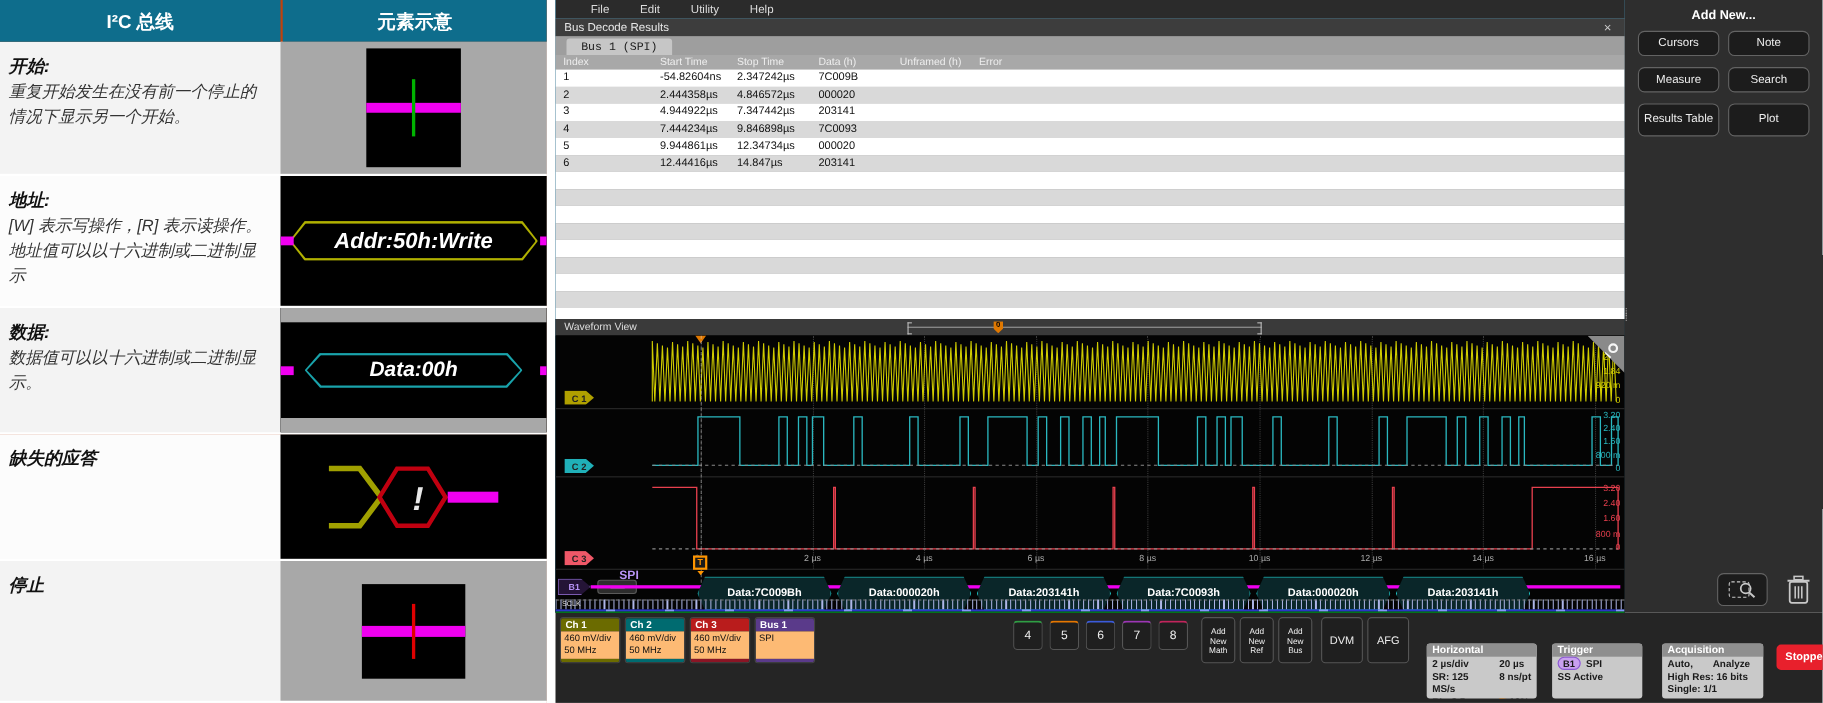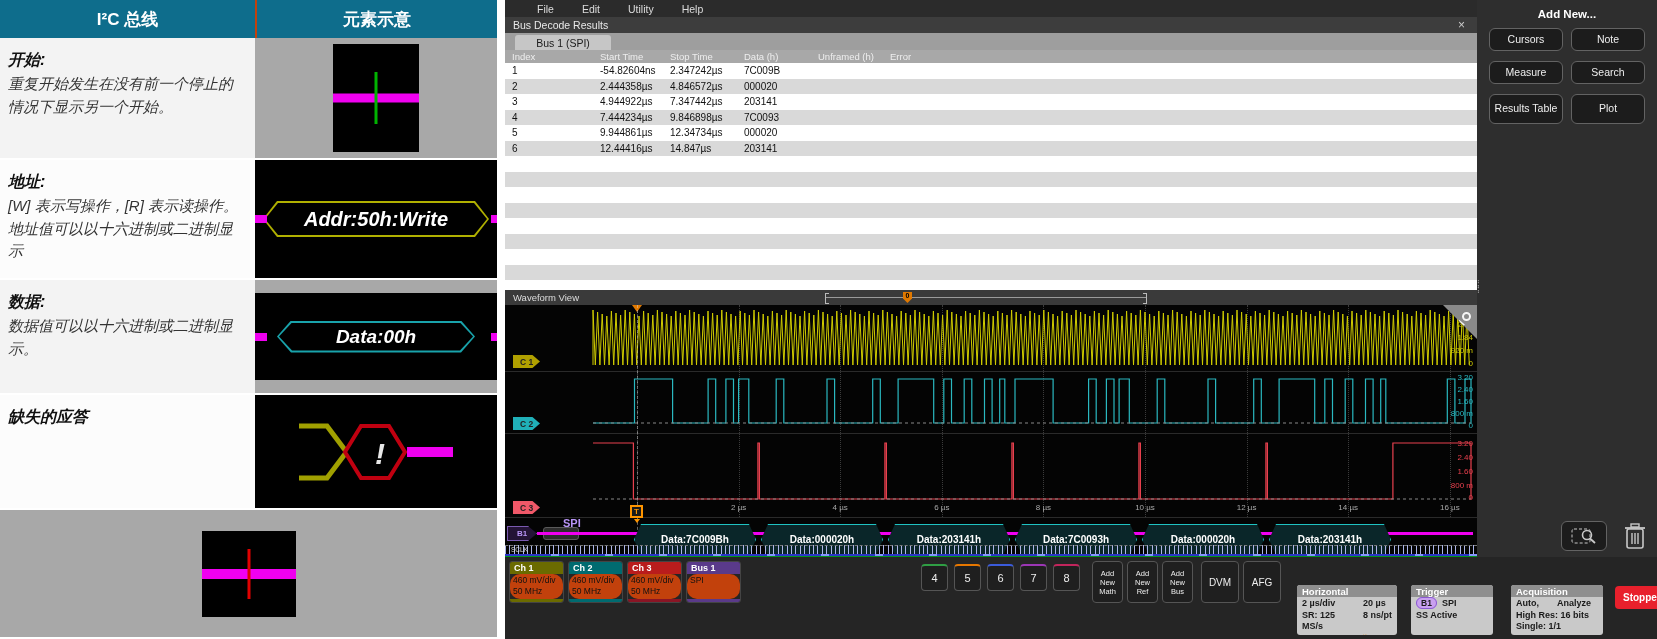--- a/index.html
+++ b/index.html
@@ -37,21 +37,21 @@
   .scope { width:972px; flex:none; display:flex; flex-direction:column; background:#0ea5e9; }
   .menubar { height:17px; background:#2b2b2b; display:flex; align-items:center; padding-left:18px; }
   .menu-item { color:#ddd; font-size:10.5px; padding:0 14px; cursor:default; }
 
   .results { height:273px; display:flex; flex-direction:column; background:#8a8a8a; }
   .r-title { height:16px; background:#3d3d3d; color:#e8e8e8; font-size:10.5px;
     display:flex; align-items:center; padding:0 8px; }
   .r-close { margin-left:auto; color:#ccc; font-size:12px; padding:0 4px; }
   .r-tabs { height:17px; background:#9e9e9e; display:flex; align-items:flex-end; }
   .r-tab { margin-left:10px; width:96px; height:15px; background:#c6c6c6; color:#1a1a1a;
-    font-size:10.5px; display:flex; align-items:center; justify-content:center; border-radius:3px 3px 0 0; }
+    font-size:10.5px; display:flex; align-items:center; justify-content:center; border-radius:3px 3px 0 0;font-family:Liberation Mono, monospace; }
   .r-head { height:13px; background:#a8a8a8; display:flex; color:#eee; font-size:9.5px; align-items:center; }
   .r-body { flex:1; overflow:hidden; }
   .r-row { height:15.5px; display:flex; align-items:center; color:#111; font-size:10px; }
   .r-row.even { background:#fff; } .r-row.odd { background:#d9d9d9; }
   .c { padding-left:7px; white-space:nowrap; overflow:hidden; }
   .c0{width:88px}.c1{width:70px}.c2{width:74px}.c3{width:74px}.c4{width:72px}.c5{flex:1}
 
   .waveview { flex:1; display:flex; flex-direction:column; background:#000; }
   .wv-title { height:15px; background:#3a3a3a; color:#ddd; font-size:9.5px;
     display:flex; align-items:center; padding-left:8px; position:relative; }
@@ -111,21 +111,21 @@
     justify-content:flex-end; padding-right:10px; }
   .icon-btn { width:46px; height:30px; background:#1c1c1c; border:1px solid #636363; border-radius:6px;
     display:flex; align-items:center; justify-content:center; }
   .splitter { position:absolute; left:0; top:282px; color:#999; font-size:10px; line-height:5px; }
 
   
   .bottom-bar { height:82px; background:#252525; display:flex; padding:2px 4px; gap:4px; }
   .ch-badge { width:55px; height:42px; margin-top:2px; border-radius:3px; overflow:hidden; flex:none;
     display:flex; flex-direction:column; border:1px solid #444; }
   .ch-head { height:12px; color:#fff; font-weight:bold; font-size:9px; padding-left:4px; display:flex; align-items:center; }
-  .ch-body { flex:1; background:#c2410c; color:#111; font-size:8.5px; padding:1px 0 0 3px; line-height:1.25;border-radius:10px; }
+  .ch-body { flex:1; background:#fdba74; color:#111; font-size:8.5px; padding:1px 0 0 3px; line-height:1.25; }
   .ch-stripe { height:3px; }
   .numbtn { width:27px; height:27px; margin-top:5px; background:#1f1f1f; border:1px solid #555;
     border-radius:4px; color:#eee; font-size:11px; display:flex; align-items:center; justify-content:center;
     border-top-width:2px; flex:none; }
   .addbtn { width:31px; height:42px; margin-top:2px; background:#1f1f1f; border:1px solid #555; border-radius:4px;
     color:#eee; font-size:7.5px; text-align:center; display:flex; flex-direction:column;
     align-items:center; justify-content:center; line-height:1.2; flex:none; }
   .toolbtn { width:38px; height:42px; margin-top:2px; background:#1f1f1f; border:1px solid #555; border-radius:4px;
     color:#eee; font-size:10px; display:flex; align-items:center; justify-content:center; flex:none; }
   .panel { margin-top:26px; background:#c9c9c9; border-radius:3px; overflow:hidden; flex:none; height:50px; }
@@ -196,20 +196,23 @@
           <div class="lt-fig fig-black">
             <svg width="170" height="80" viewBox="0 0 170 80">
               <path d="M8,14 h28 l18,24 M8,66 h28 l18,-24" fill="none" stroke="#a0a000" stroke-width="5"></path>
               <path d="M70,14 h28 l16,26 -16,26 h-28 l-16,-26 z" fill="none" stroke="#c00010" stroke-width="4"></path>
               <text x="84" y="52" fill="#e8e8e8" font-size="30" font-weight="bold" font-family="Liberation Sans, sans-serif">!</text>
               <rect x="116" y="35" width="46" height="10" fill="#f000f0"></rect>
             </svg>
           </div>
         </div>
         <div class="lt-row" style="height: 129px;">
+          <div class="lt-text">
+            <div class="lt-title">停止</div>
+          </div>
           <div class="lt-fig fig-gray">
             <div class="blackbox" style="width: 94px; height: 86px;">
               <div class="hband" style="height: 10px; background: rgb(240, 0, 240);"></div>
               <div class="vline" style="width: 3px; height: 50px; top: 18px; background: rgb(224, 0, 0);"></div>
             </div>
           </div>
         </div>
       </div>
   </div>
 

